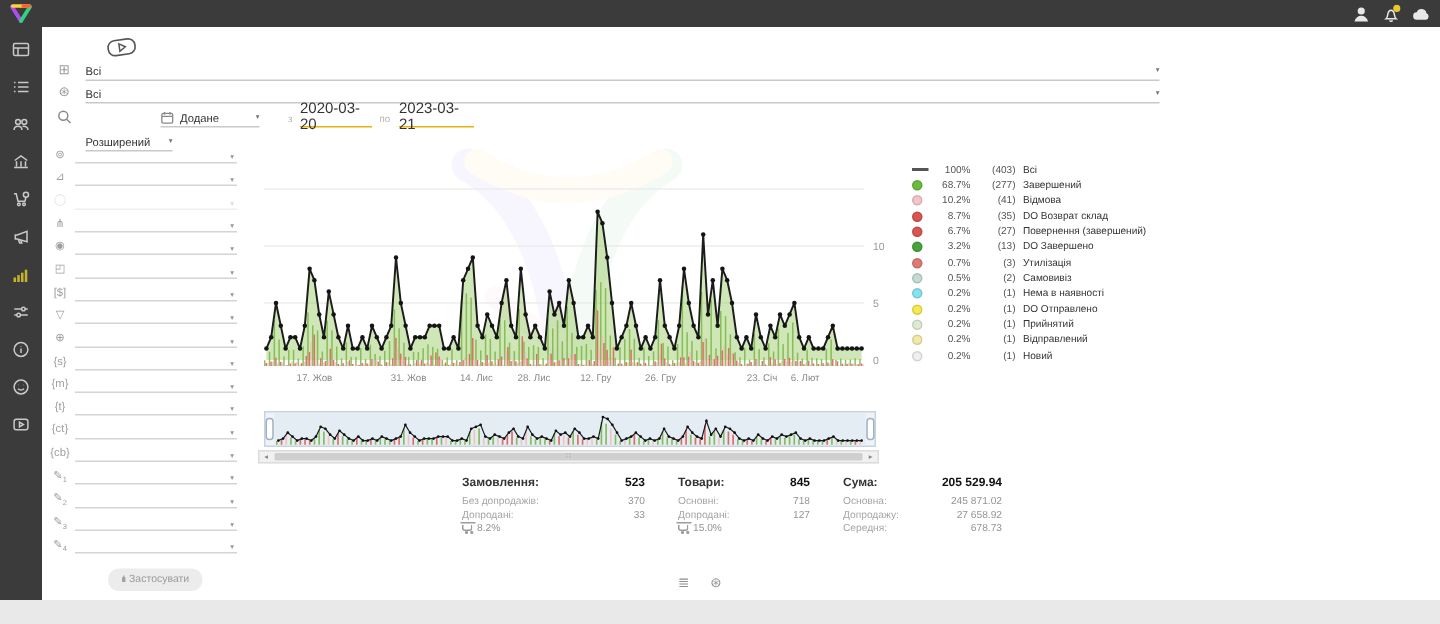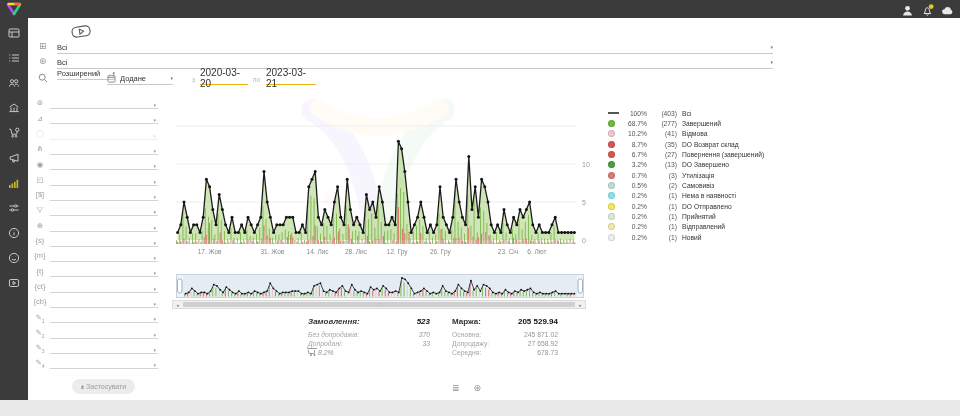--- a/index.html
+++ b/index.html
@@ -55,21 +55,21 @@
   .lpct{width:25px;text-align:right;font-size:6.7px;color:#555;margin-right:5px;}
   .lcnt{width:25px;text-align:right;font-size:6.7px;color:#555;margin-right:5px;}
   .llab{font-size:6.7px;color:#333;}
   
   .stats{position:absolute;left:308px;top:317px;display:flex;gap:22px;}
   .shead{display:flex;font-size:8px;font-weight:bold;color:#333;height:11px;margin-bottom:2px;}
   .shead .sval{margin-left:auto;color:#111;padding-left:8px;}
   .srow{display:flex;align-items:center;font-size:6.8px;color:#a6a6a6;height:9.2px;}
   .srow .sval{margin-left:auto;color:#949494;}
   .srow[data-align="left"] .sval{margin-left:3px;}
-  .scol1{width:122px;font-style:italic;} .scol2{width:88px;} .scol3{width:102px;} .scol4{width:106px;}
+  .scol1{width:122px;} .scol2{width:88px;} .scol3{width:102px;} .scol4{width:106px;}
   .cart{display:none;position:relative;width:7px;height:4px;border:1px solid #9c9c9c;border-top:none;
         border-radius:0 0 2px 2px;margin-top:-2px;}
   .cart[data-show="cart"]{display:inline-block;}
   .cart::before{content:"";position:absolute;left:-2px;top:-2px;width:10px;height:1px;background:#9c9c9c;}
   .cart::after{content:"";position:absolute;bottom:-3px;left:1px;width:1.5px;height:1.5px;border-radius:50%;
                background:#9c9c9c;box-shadow:3.5px 0 0 #9c9c9c;}
   
   .viewicons{position:absolute;left:452px;top:383px;display:flex;gap:14px;font-size:9px;color:#8f8f8f;}
   .viewicons span{cursor:pointer;}
 </style>
@@ -207,21 +207,21 @@
     <span>Всі</span>
     <span class="chev">▾</span>
   </div>
 
   <span class="tficon" style="left:38px;top:73px">
     <svg width="10" height="10" viewBox="0 0 10 10" stroke="#8a8a8a" fill="none" stroke-width="1">
       <circle cx="4.2" cy="4.2" r="3"></circle>
         <path d="M6.5 6.5 9 9"></path>
     </svg>
   </span>
-  <div class="tfsel" style="left:57px;top:67px;width:58px">
+  <div class="tfsel" style="left:57px;top:88px;width:58px">
     <span>Розширений</span>
     <span class="chev">▾</span>
   </div>
   <div class="tfsel" style="left:107px;top:72px;width:66px">
     <span style="margin-right:4px;display:inline-flex;">
       <svg width="9" height="9" viewBox="0 0 10 10" stroke="#8a8a8a" fill="none" stroke-width="1">
         <rect x="1" y="1.8" width="8" height="7.2" rx="1"></rect>
           <path d="M3 .8v2M7 .8v2M1 4h8"></path>
       </svg>
     </span>
@@ -1272,23 +1272,48 @@
           <span class="sval">33</span>
         </div>
 
         <div class="srow" data-align="left">
           <span></span>
           <span class="cart" data-show="cart"></span>
           <span class="sval">8.2%</span>
         </div>
       </div>
     </div>
+    <div class="scol2">
+      <div class="shead">
+          <span>Товари:</span>
+        <span class="sval">845</span>
+        </div>
+      <div>
+        <div class="srow">
+          <span>Основні:</span>
+
+          <span class="sval">718</span>
+        </div>
+
+        <div class="srow">
+          <span>Допродані:</span>
+
+          <span class="sval">127</span>
+        </div>
+
+        <div class="srow" data-align="left">
+          <span></span>
+          <span class="cart" data-show="cart"></span>
+          <span class="sval">15.0%</span>
+        </div>
+      </div>
+    </div>
     <div class="scol4">
       <div class="shead">
-          <span>Маржа:</span>
+          <span>Сума:</span>
         <span class="sval">205 529.94</span>
         </div>
       <div>
         <div class="srow">
           <span>Основна:</span>
 
           <span class="sval">245 871.02</span>
         </div>
 
         <div class="srow">

